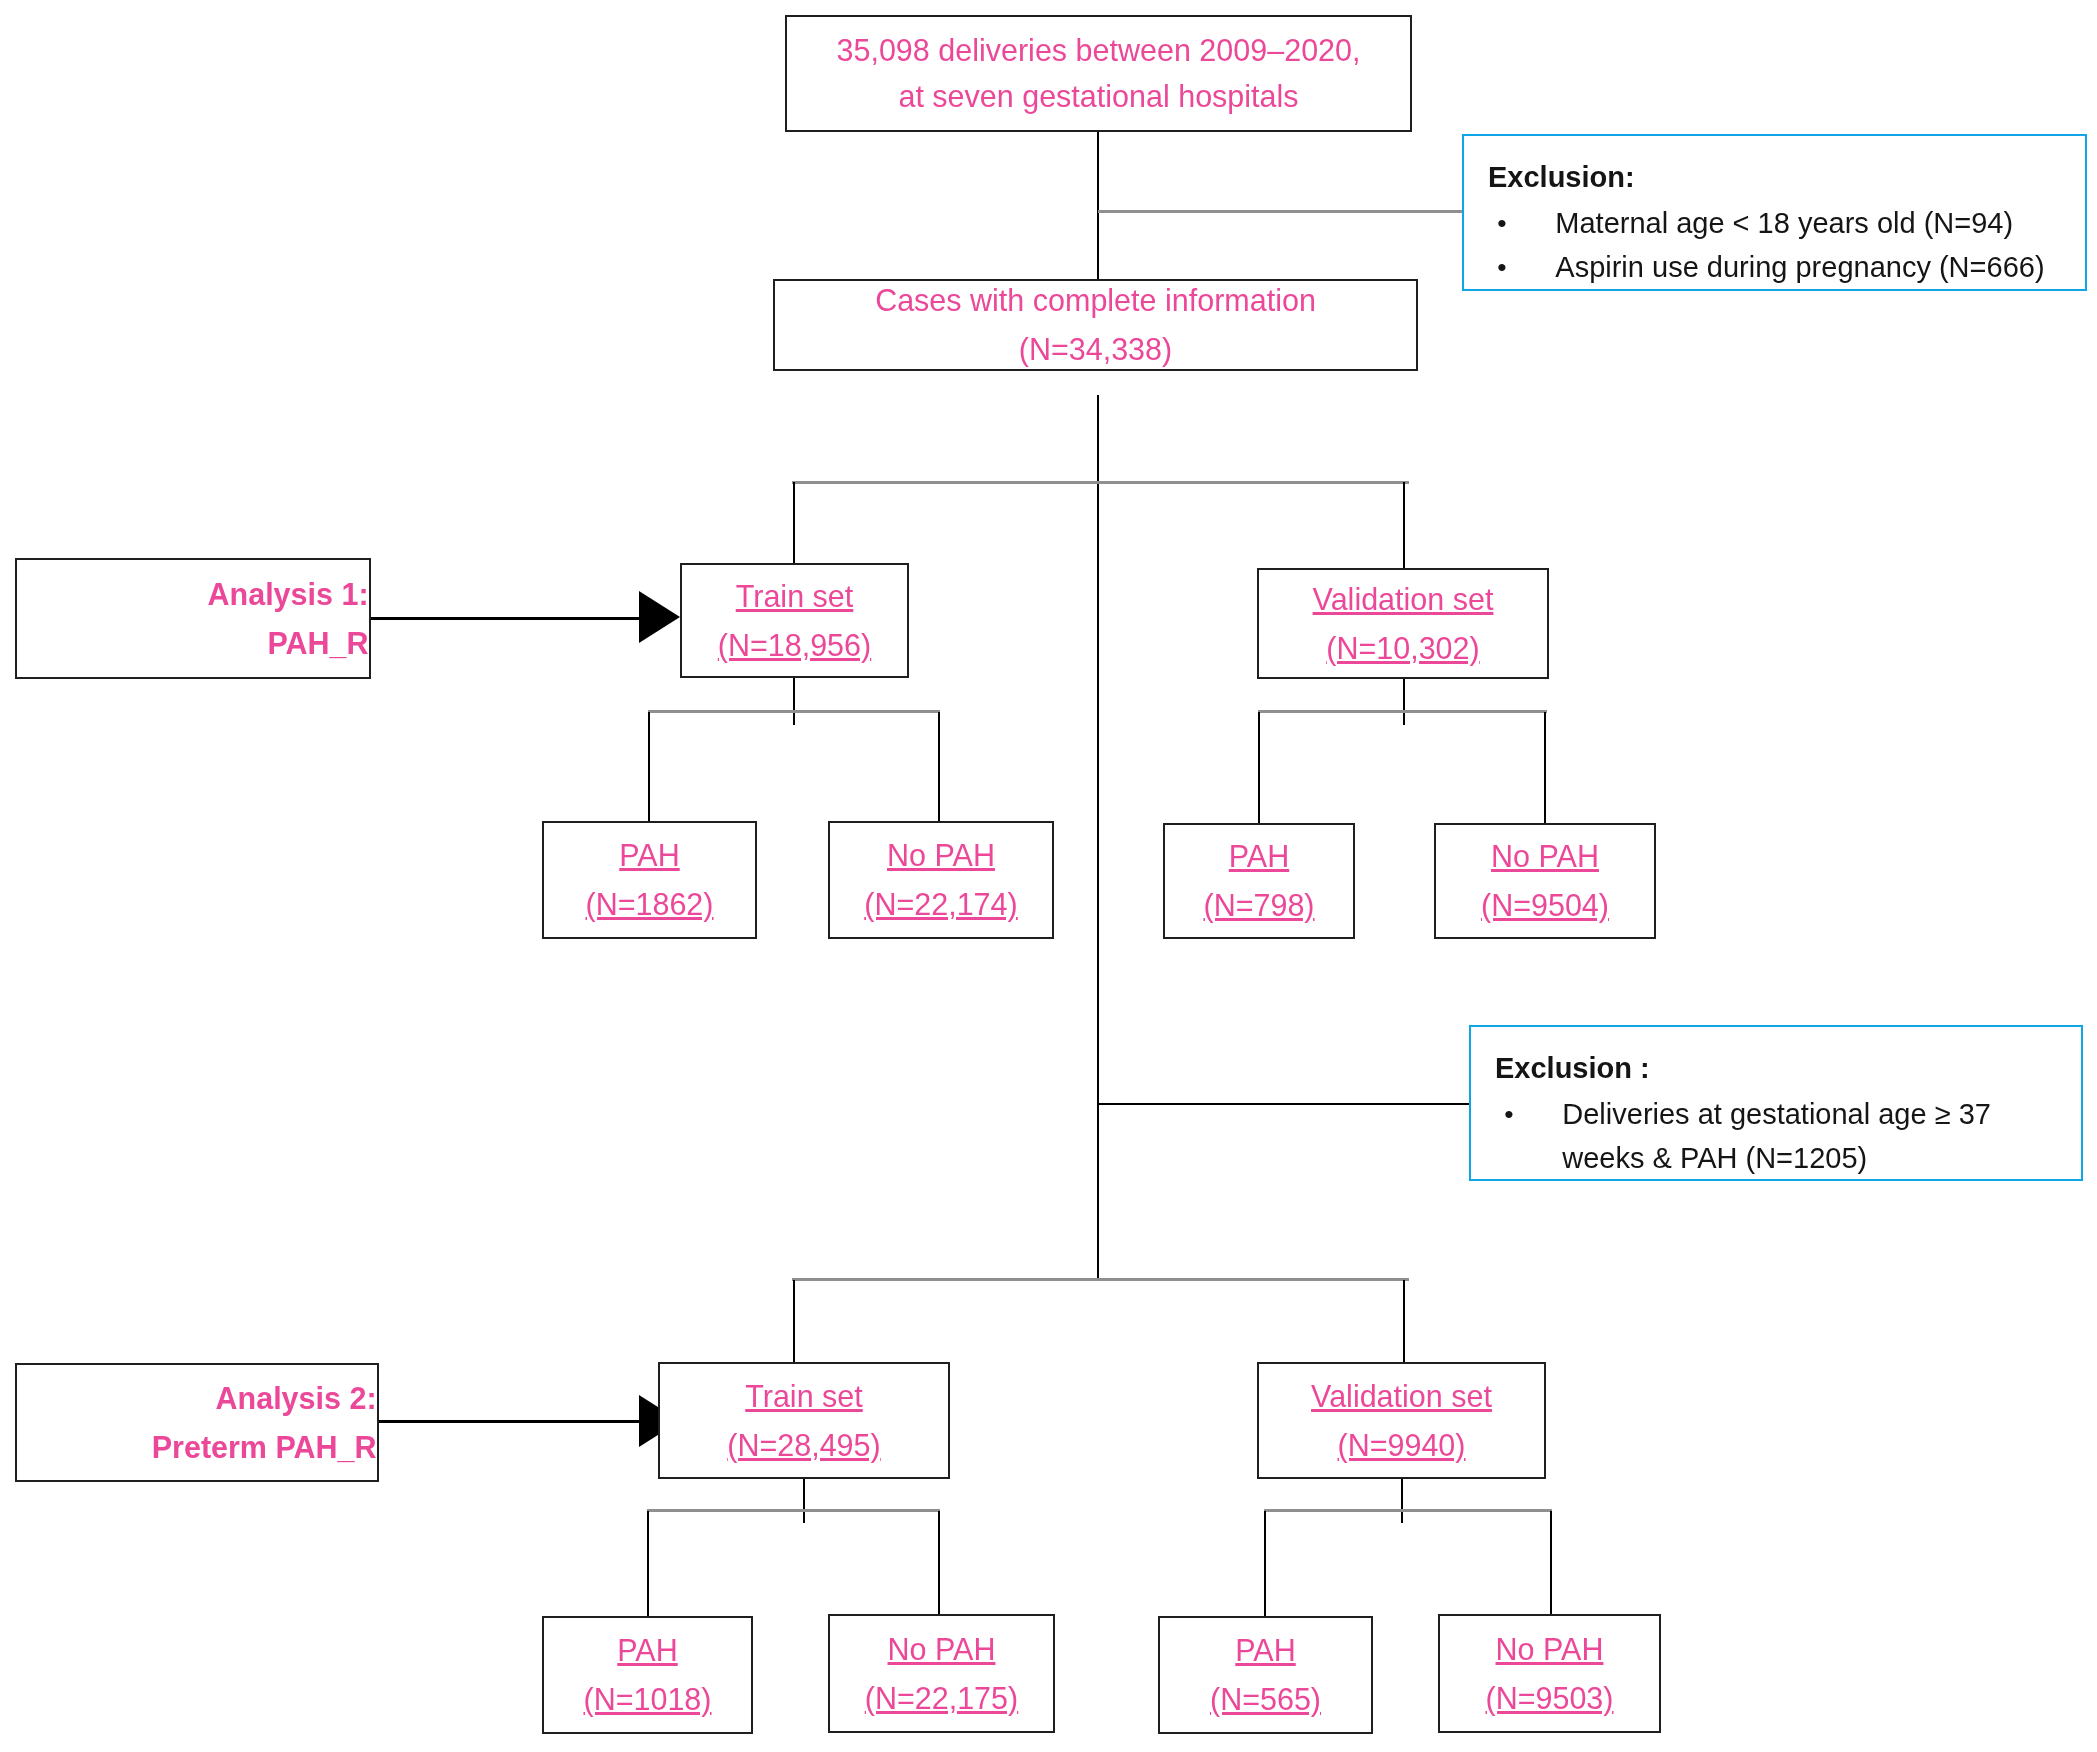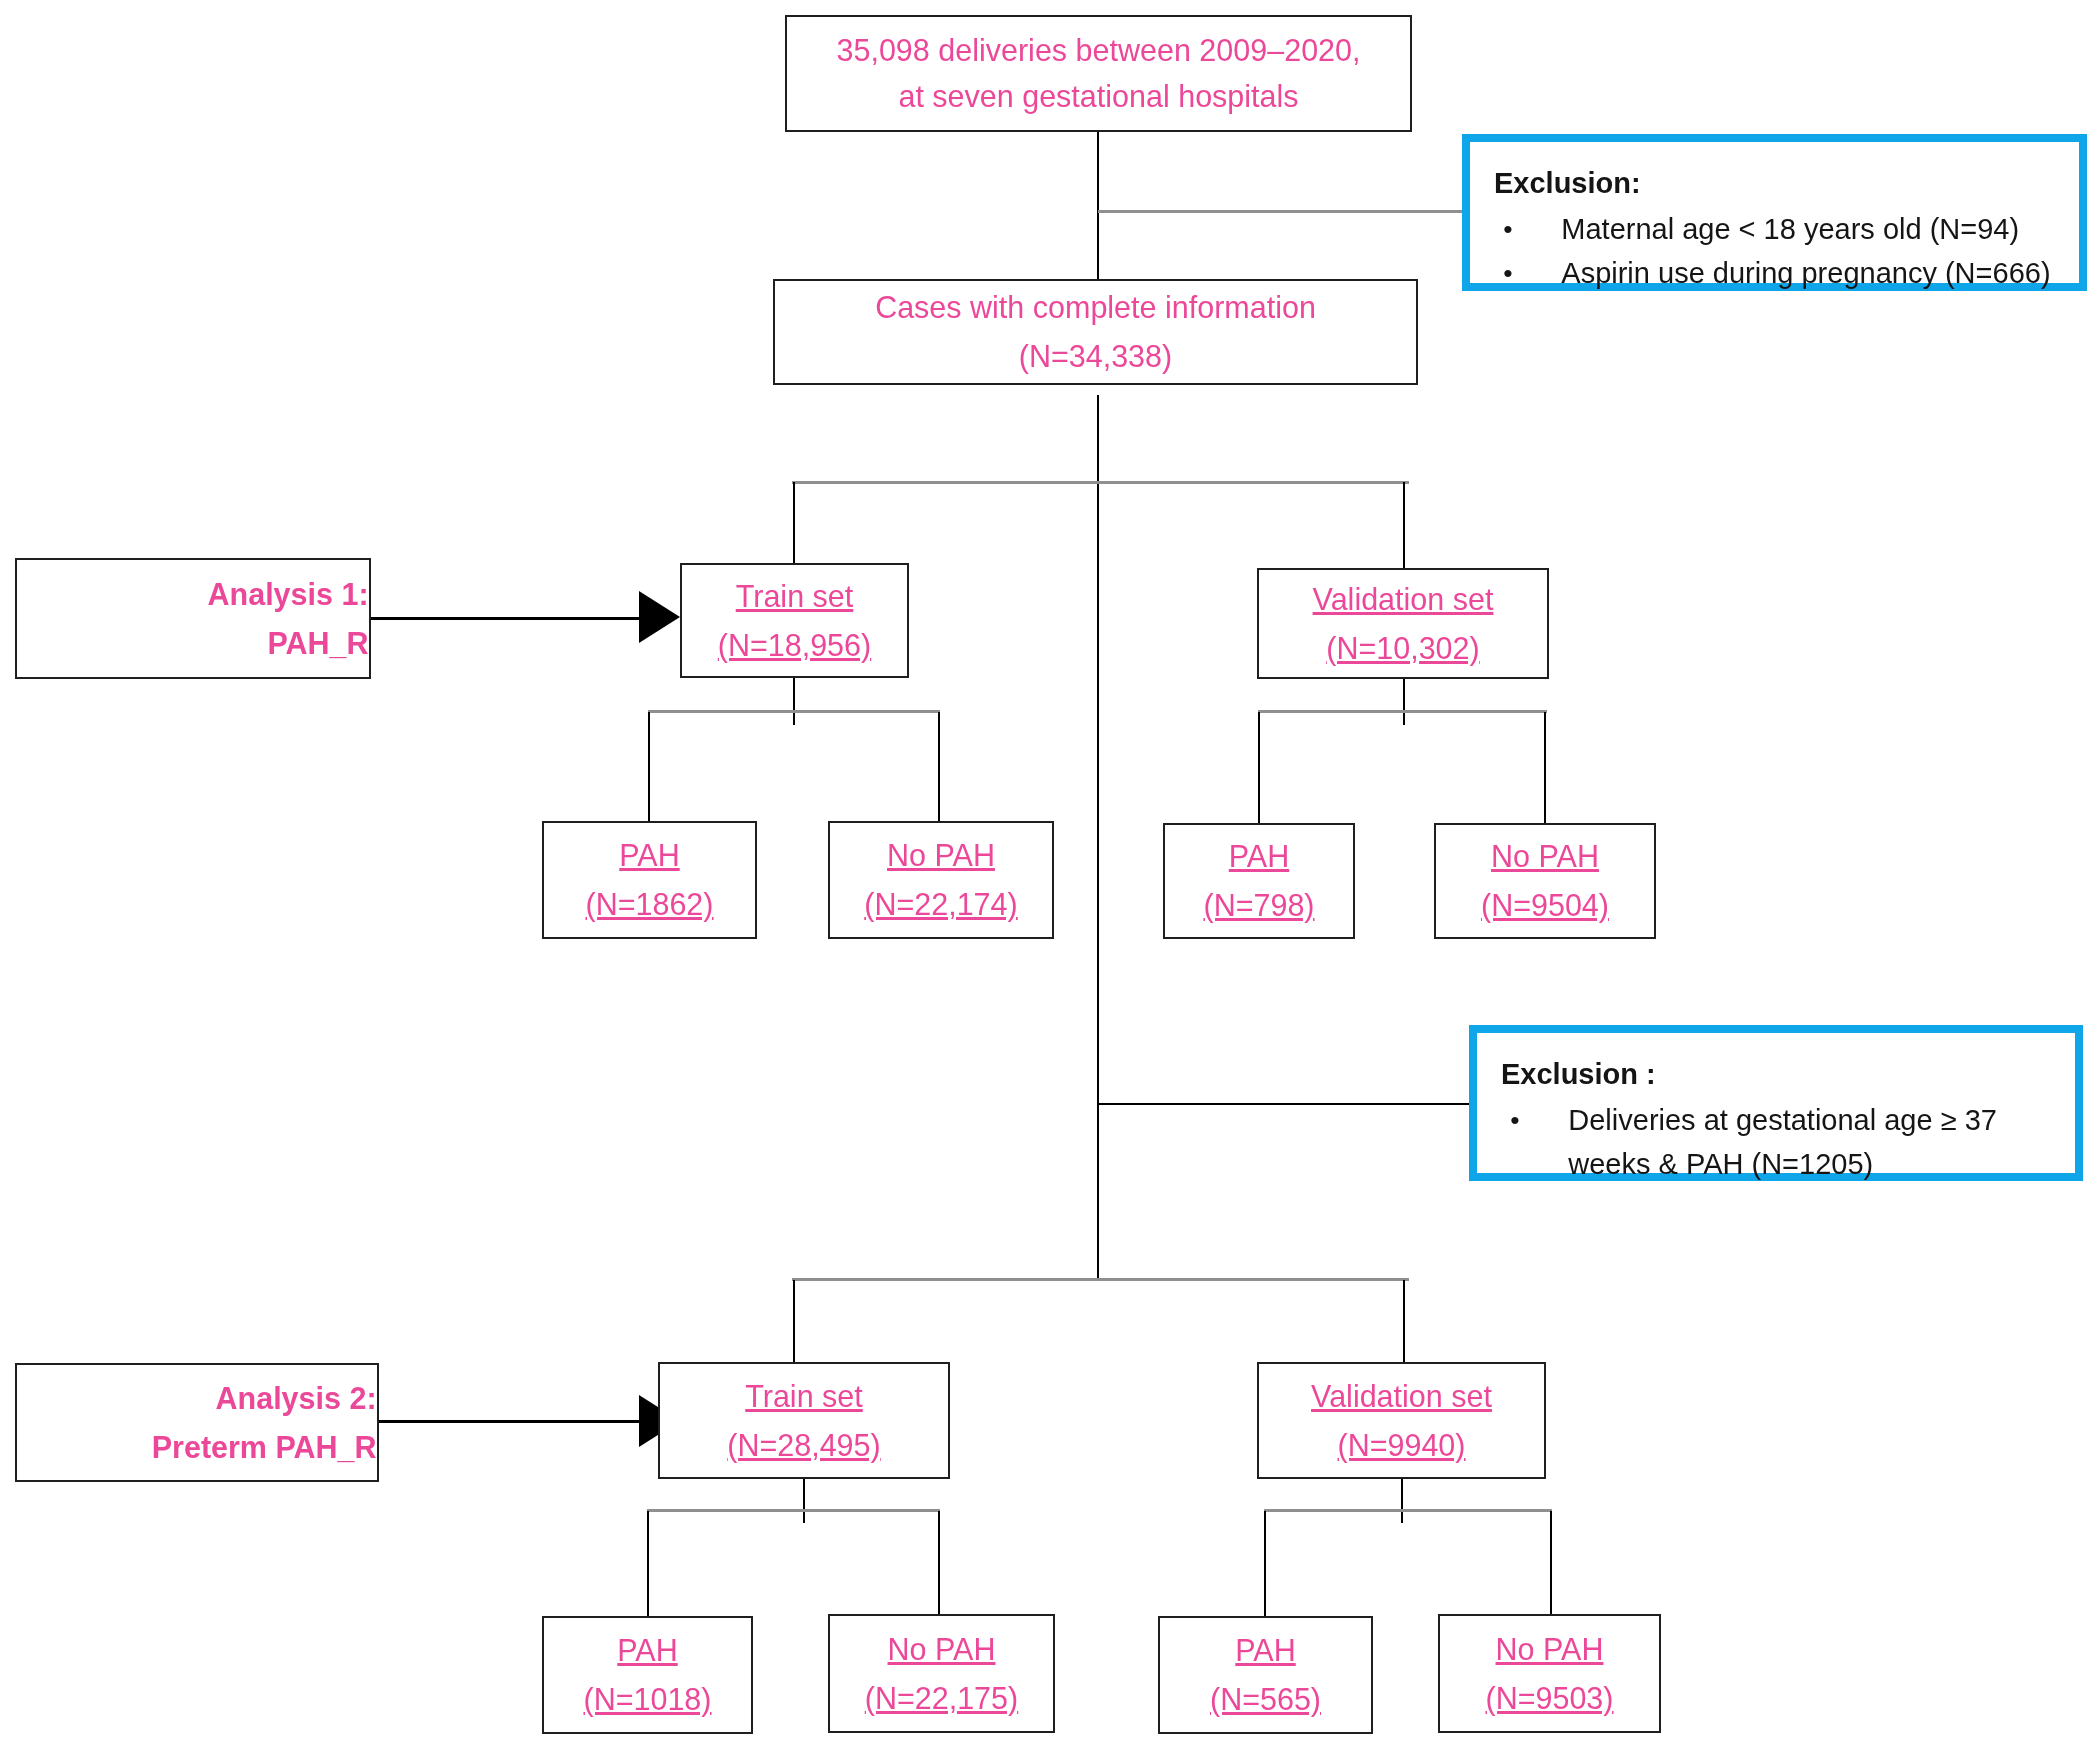--- a/index.html
+++ b/index.html
@@ -25,21 +25,21 @@
     font-size:30.5px;
     line-height:49px;
     color:#ec4899;
   }
   .box.thin{border-width:2px;text-decoration:underline;}
   .box.leftalign{align-items:flex-end;text-align:left;}
   .bold{font-weight:bold;}
   .excl{
     position:absolute;
     background:#ffffff;
-    border:8px solid #0ea5e9;
+    border:2px solid #0ea5e9;
     box-sizing:border-box;
     font-size:29px;
     line-height:44px;
     color:#151515;
     padding:18.6px 13.3px 13.3px 24px;
   }
   .excl .title{font-weight:bold;margin-bottom:2.7px;}
   .bullet{display:flex;align-items:flex-start;}
   .bullet .marker{flex:0 0 58px;padding-left:9.3px;font-size:26.6px;}
   .bullet .btxt{flex:1 1 auto;}
@@ -109,21 +109,21 @@
     <div class="bullet">
       <span class="marker">•</span>
       <span class="btxt">Maternal age &lt; 18 years old (N=94)</span>
     </div>
     <div class="bullet">
       <span class="marker">•</span>
       <span class="btxt">Aspirin use during pregnancy (N=666)</span>
     </div>
   </div>
 
-  <div class="box" style="left:773px;top:279px;width:645px;height:106px;">
+  <div class="box" style="left:773px;top:279px;width:645px;height:92px;">
     <div>Cases with complete information</div>
     <div>(N=34,338)</div>
   </div>
 
   <div class="box leftalign bold" style="left:14.6px;top:558px;width:356px;height:121px;padding-left:42px;">
     <div>Analysis 1:</div>
     <div>PAH_R</div>
   </div>
 
   <div class="box thin" style="left:680px;top:563px;width:229px;height:115px;">

